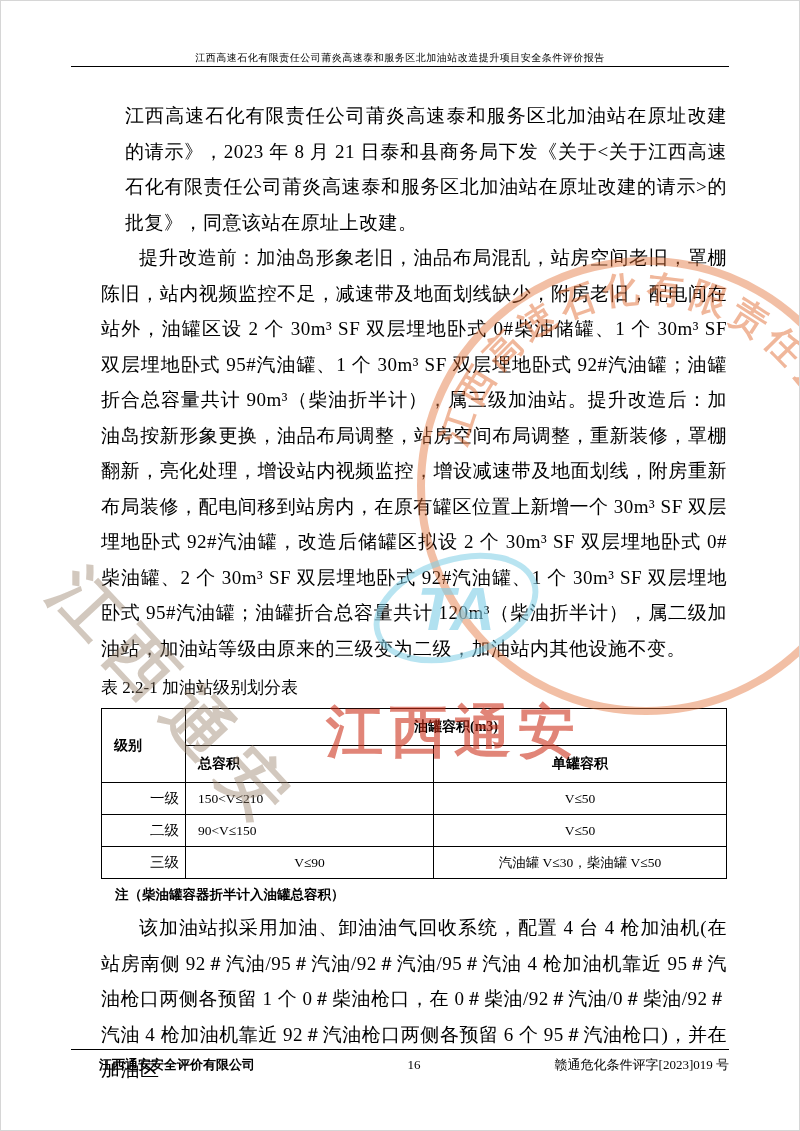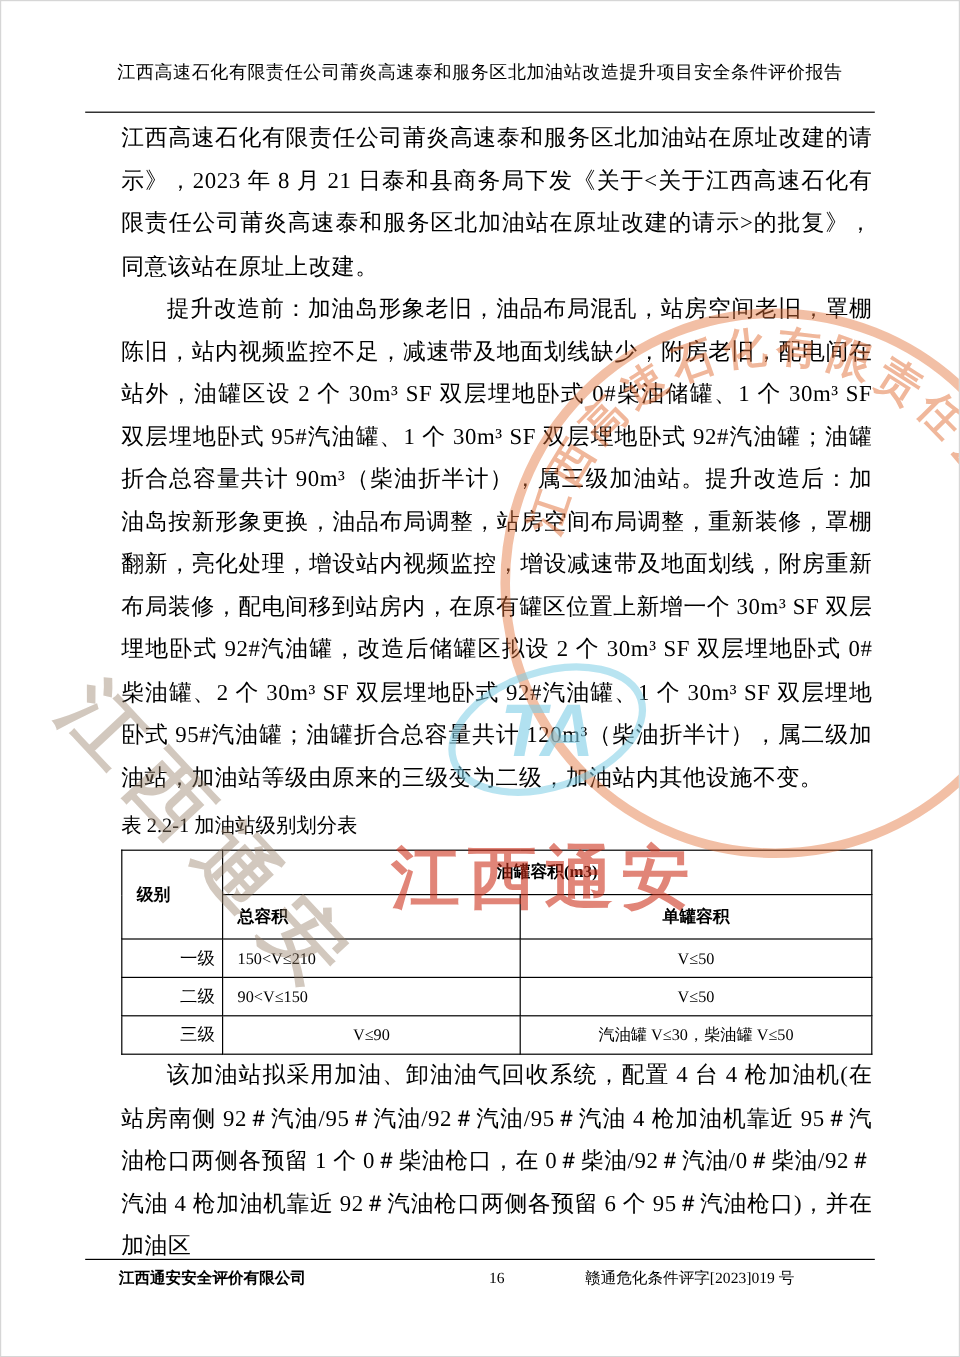--- a/index.html
+++ b/index.html
@@ -11,40 +11,40 @@
     border:1px solid #d6d6d6;
     box-sizing:border-box;
     font-family:"Liberation Serif", serif;
     color:#000;
     overflow:hidden;
   }
   
   .header {
     position:absolute; top:50px; left:70px; right:70px;
     text-align:center;
-    font-size:15px;
+    font-size:10px;
     letter-spacing:0.5px;
-    padding-bottom:23px;
+    padding-bottom:1px;
     border-bottom:1px solid #000;
     z-index:1;
   }
   
   .content {
     position:absolute; top:97px; left:100px; right:72px;
     z-index:1;
   }
   .para {
     margin:0;
     font-size:19px;
     line-height:35.5px;
     text-align:justify;
     text-indent:2em;
     letter-spacing:0.5px;
   }
-  .para.no-indent { text-indent:0; }
+  .para.no-indent { text-indent:0;margin-left:24px; }
   .tbl-caption {
     text-align:left;
     font-size:17px;
     line-height:26px;
     margin:9px 0 7px 0;
   }
   table.cls {
     width:100%;
     border-collapse:collapse;
     border:1.5px solid #000;
@@ -72,21 +72,21 @@
     position:absolute; top:1048px; left:70px; right:70px;
     border-top:1px solid #000;
     padding-top:6px;
     display:flex;
     align-items:baseline;
     font-size:13px;
     z-index:1;
   }
   .footer .f-left  { flex:1; text-align:left;  padding-left:28px;font-weight:bold; }
   .footer .f-mid   { flex:0 0 auto; text-align:center; }
-  .footer .f-right { flex:1; text-align:center; }
+  .footer .f-right { flex:1; text-align:right; }
   
   .watermark { position:absolute; pointer-events:none; z-index:3; }
   .wm-gray {
     left:95px; top:548px;
     transform:rotate(47deg);
     transform-origin:0 0;
     font-size:66px;
     letter-spacing:16px;
     color:rgba(148,124,100,0.42);
     white-space:nowrap;
@@ -163,20 +163,21 @@
           <td class="ct">V≤50</td>
         </tr>
         <tr>
           <td class="level">三级</td>
           <td class="ct">V≤90</td>
           <td class="ct">汽油罐 V≤30，柴油罐 V≤50</td>
         </tr>
       </tbody>
     </table>
 
+    <div class="note">注（柴油罐容器折半计入油罐总容积）</div>
 
     <p class="para">该加油站拟采用加油、卸油油气回收系统，配置 4 台 4 枪加油机(在站房南侧 92＃汽油/95＃汽油/92＃汽油/95＃汽油 4 枪加油机靠近 95＃汽油枪口两侧各预留 1 个 0＃柴油枪口，在 0＃柴油/92＃汽油/0＃柴油/92＃汽油 4 枪加油机靠近 92＃汽油枪口两侧各预留 6 个 95＃汽油枪口)，并在加油区</p>
   </div>
 
   <div class="footer">
     <span class="f-left">江西通安安全评价有限公司</span>
     <span class="f-mid">16</span>
     <span class="f-right">赣通危化条件评字[2023]019 号</span>
   </div>
 

